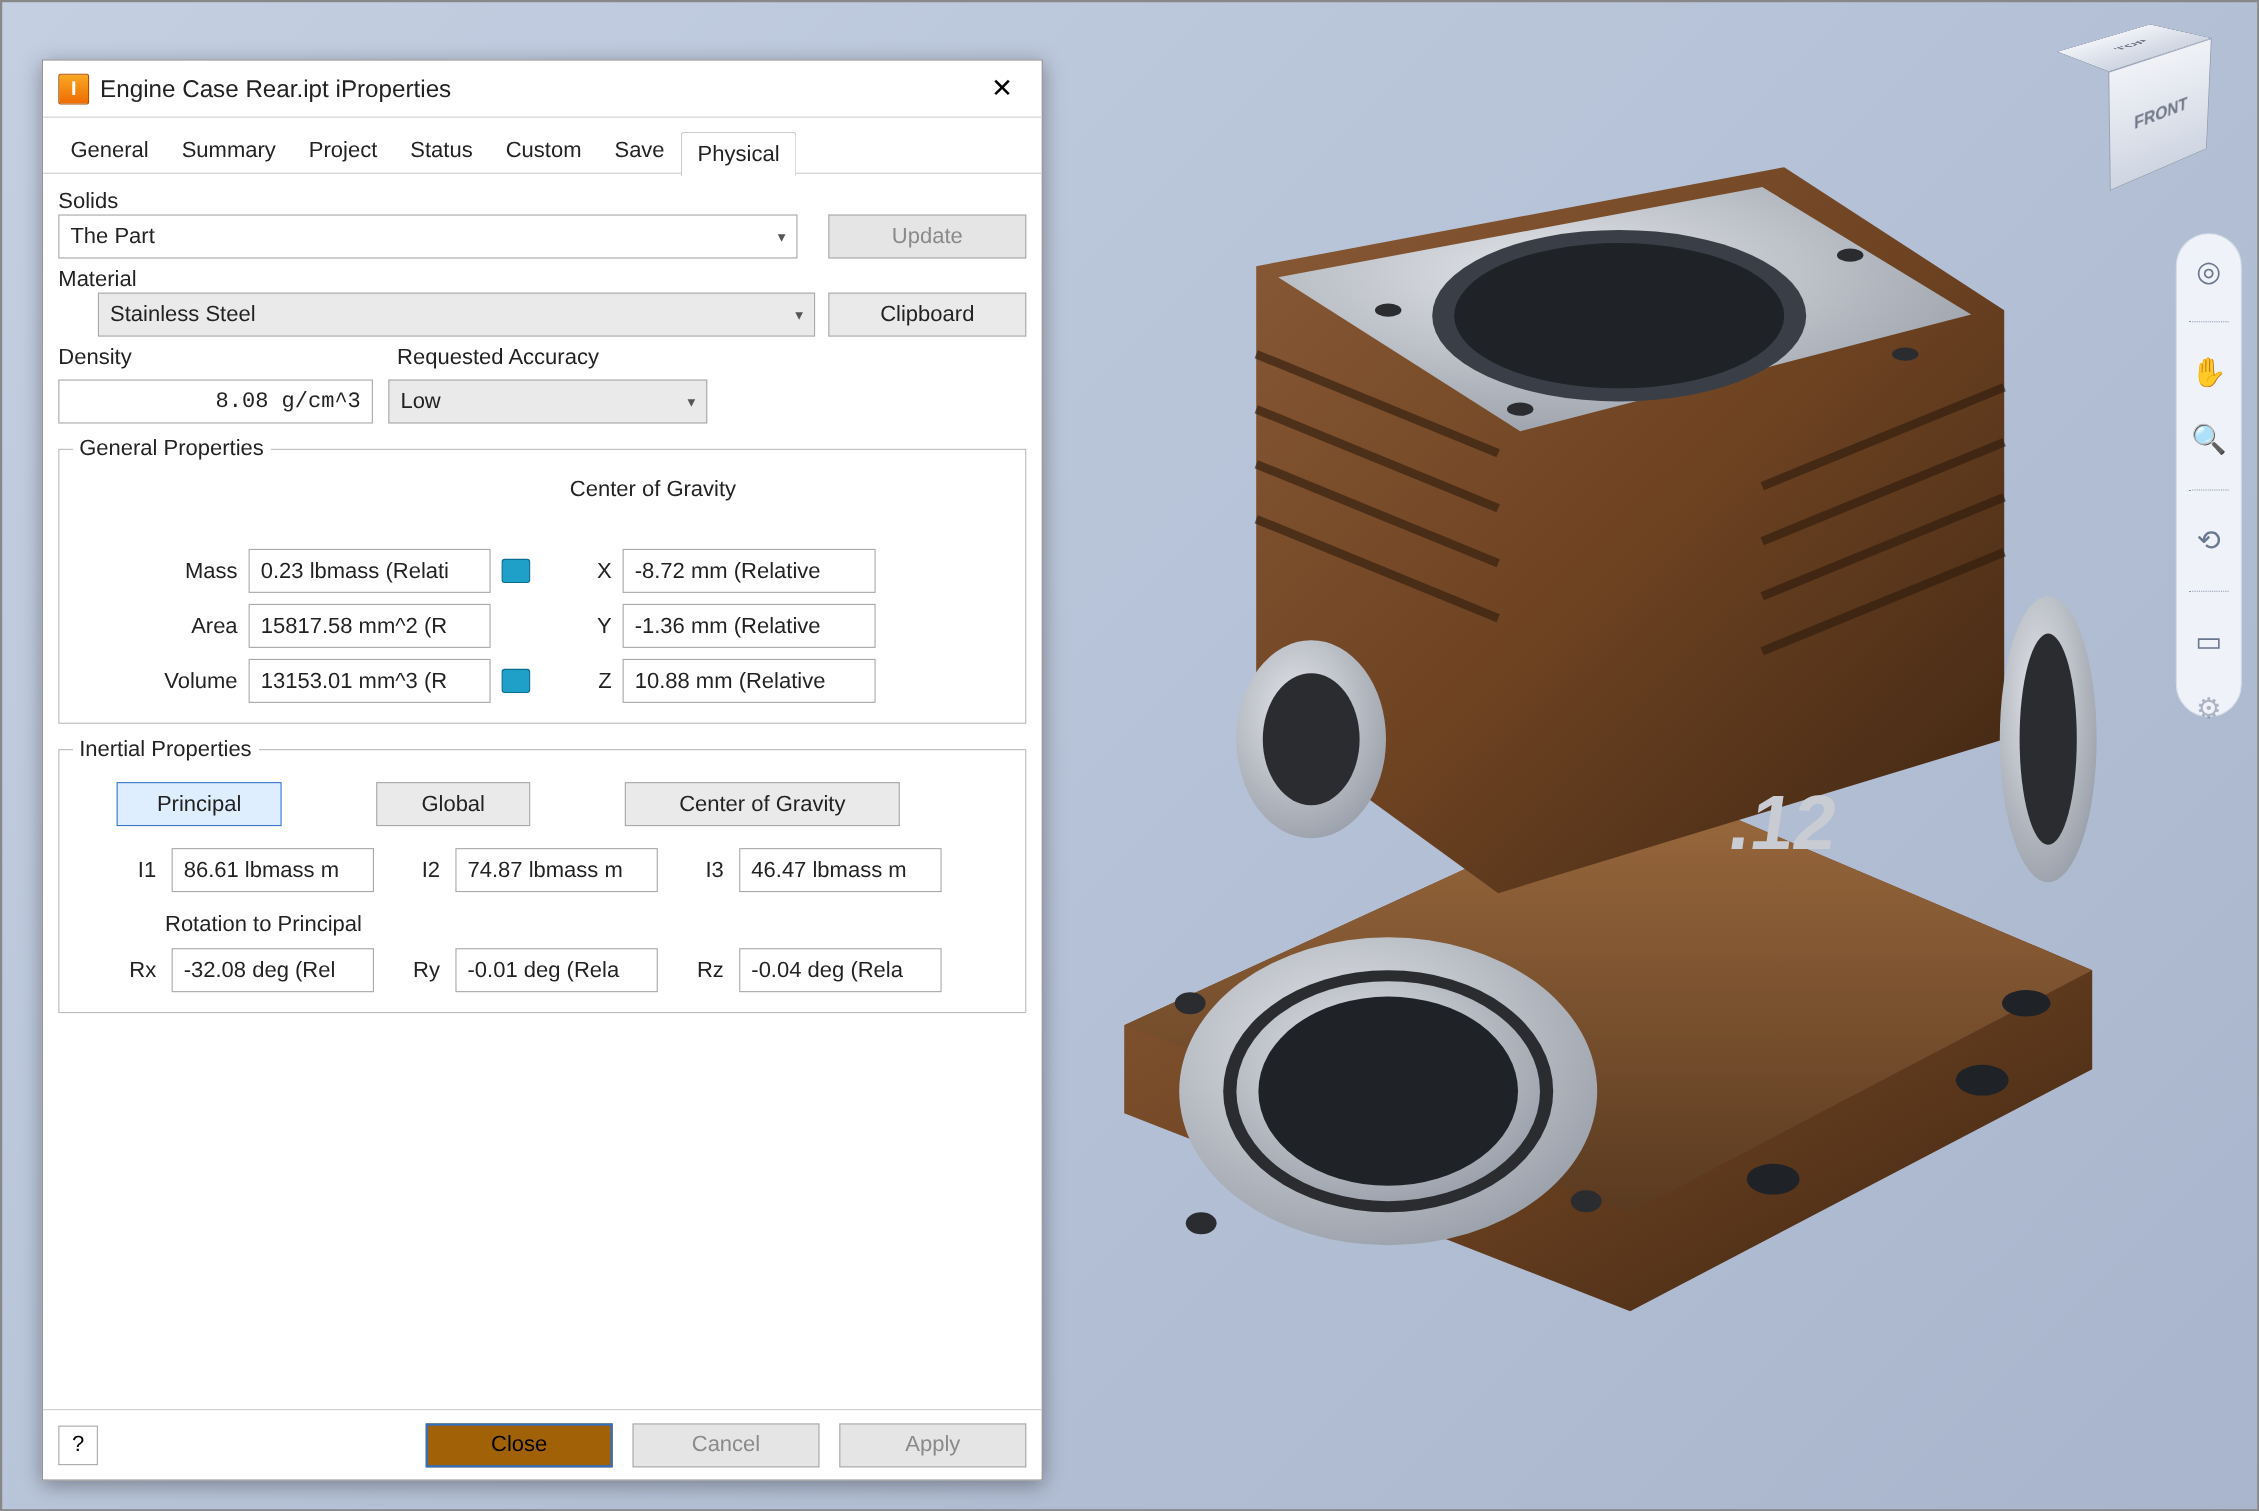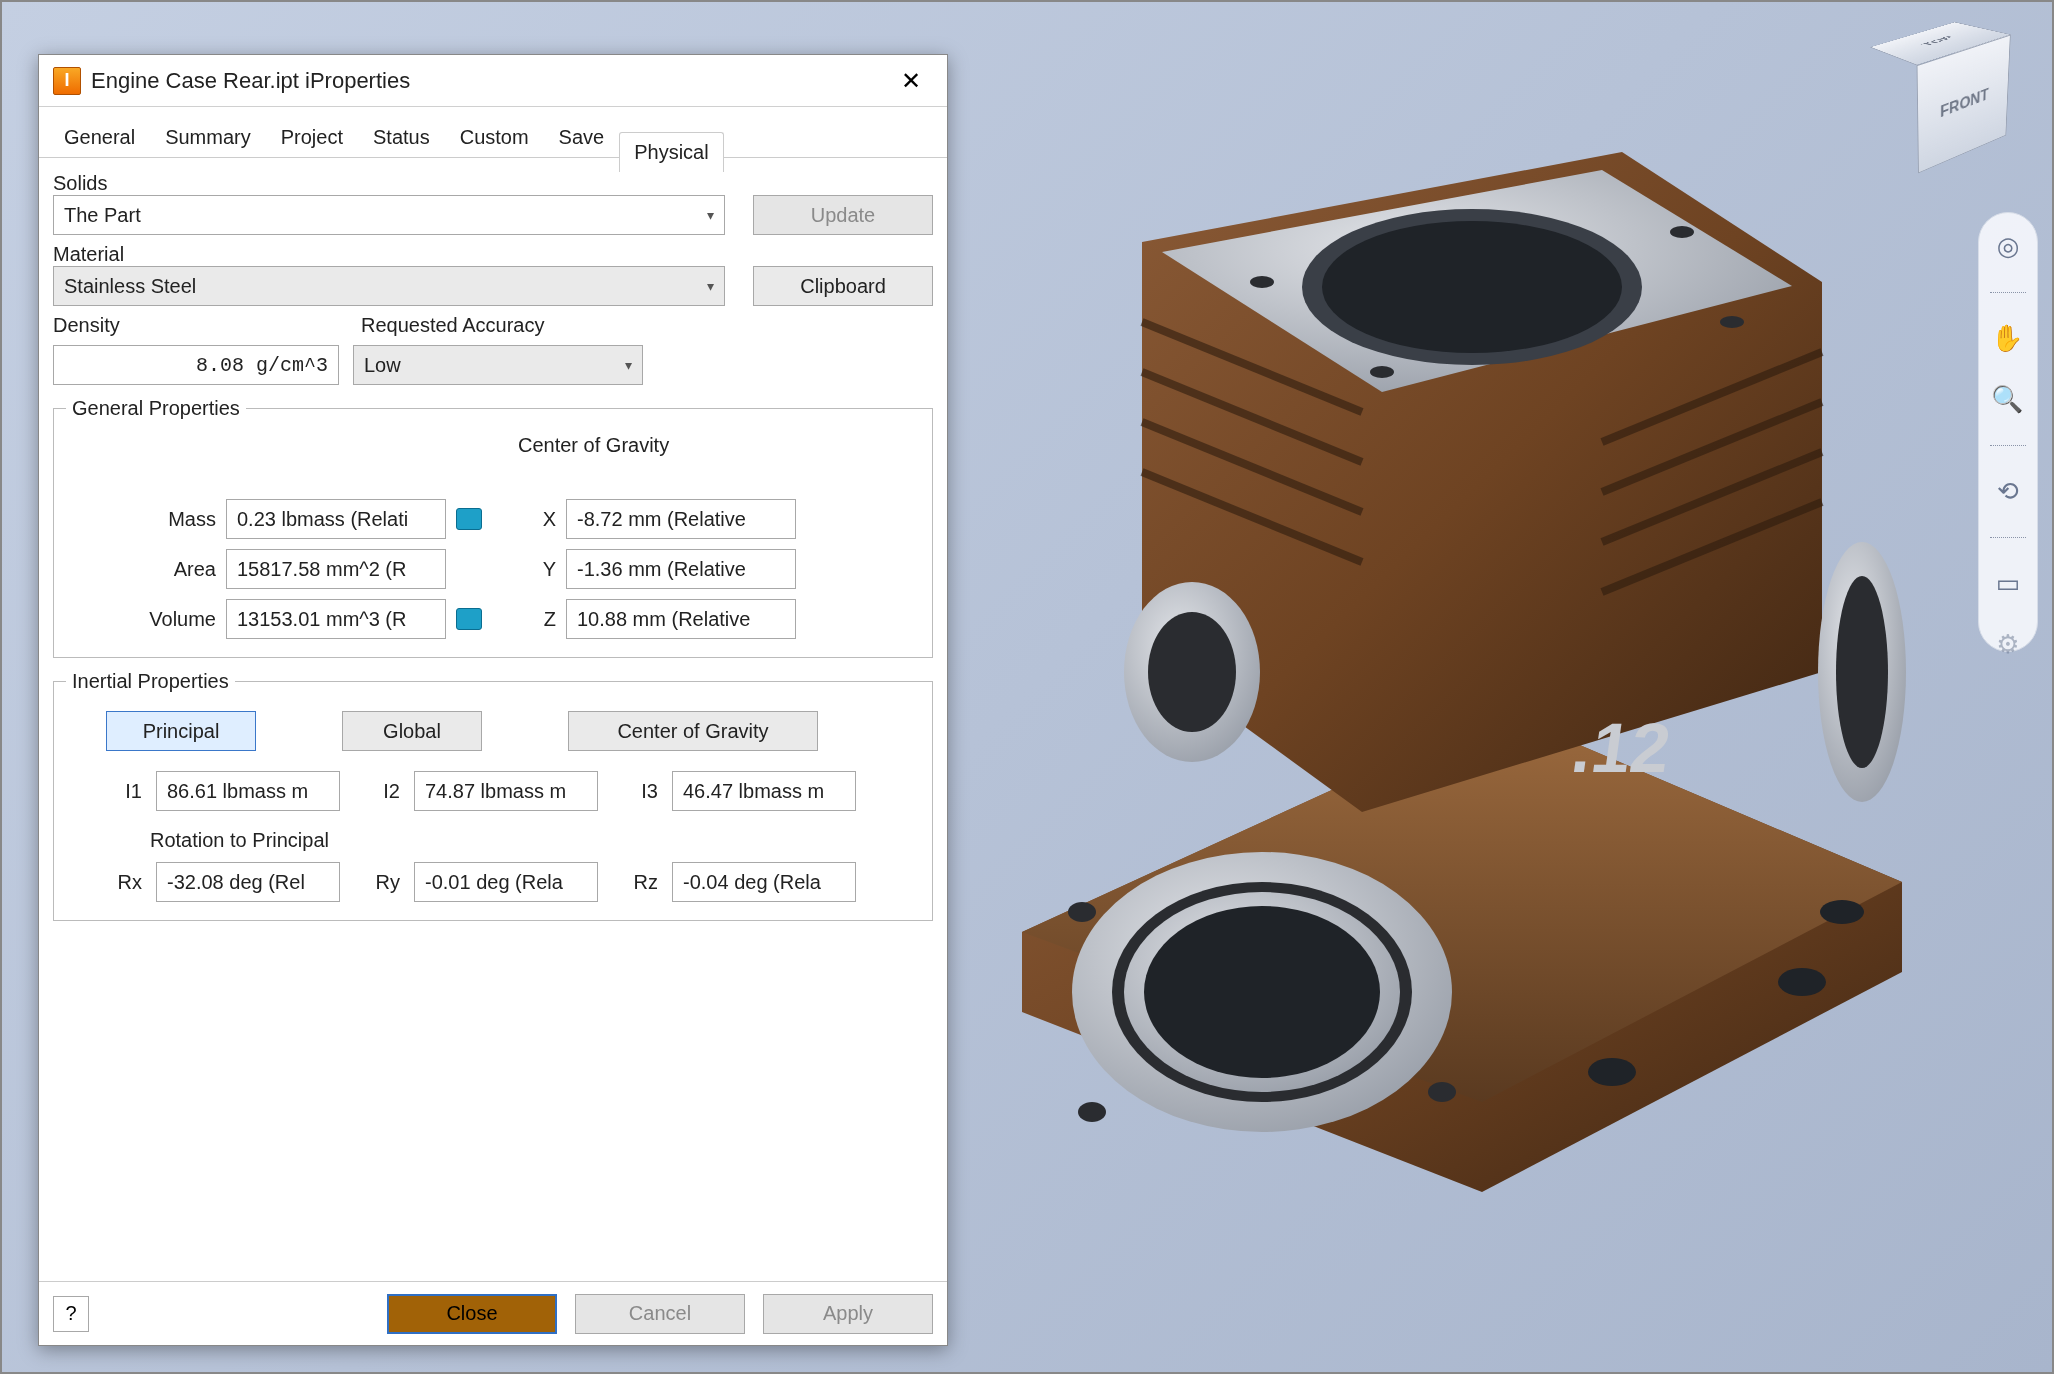--- a/index.html
+++ b/index.html
@@ -5,21 +5,21 @@
   * { box-sizing: border-box; margin: 0; padding: 0; font-family: "Segoe UI", Tahoma, sans-serif; }
   body { width: 2054px; height: 1374px; position: relative; background: linear-gradient(135deg, #c4cfe2 0%, #a8b5cc 100%); overflow: hidden; border: 2px solid #888; }
   
   .dialog { position: absolute; left: 36px; top: 52px; width: 910px; height: 1292px; background: #fff; border: 1px solid #888; box-shadow: 0 4px 18px rgba(0,0,0,0.35); display: flex; flex-direction: column; }
   .titlebar { height: 52px; border-bottom: 1px solid #d0d0d0; display: flex; align-items: center; padding: 0 14px; }
   .titlebar .app-icon { width: 28px; height: 28px; background: linear-gradient(#f9a825,#ef6c00); border:1px solid #b05000; border-radius:2px; display:flex;align-items:center;justify-content:center;color:#fff;font-weight:bold;font-size:18px; margin-right:10px;}
   .titlebar .title { font-size: 22px; color:#222; flex:1;}
   .titlebar .close { font-size: 24px; padding:6px 12px; cursor:pointer;}
   .tabs { display:flex; border-bottom:1px solid #ccc; padding: 10px 10px 0 10px;}
   .tab { padding:8px 14px; font-size:20px; color:#222; border:1px solid transparent; border-bottom:none; border-top-left-radius:3px; border-top-right-radius:3px; cursor:pointer;}
-  .tab.active { border-color:#ccc; background:#fff; position:relative; top:15px;text-align:center;}
+  .tab.active { border-color:#ccc; background:#fff; position:relative; top:3px;text-align:center;}
   .body { padding:14px 14px 0 14px; flex:1; overflow:auto; font-size:20px; color:#222;}
   .row { display:flex; align-items:center; margin-bottom:8px;}
   .label { font-size:20px; color:#222; }
   .combo, .text-out, .inp { height:40px; border:1px solid #a8a8a8; background:#fff; padding:0 10px; font-size:20px; display:flex; align-items:center; }
   .combo { justify-content:space-between; background:#eaeaea;}
   .combo.flat { background:#fff;}
   .combo .chev { font-size:14px; color:#555;}
   .btn { height:40px; min-width:180px; border:1px solid #a8a8a8; background:#eaeaea; font-size:20px; display:flex; align-items:center; justify-content:center; cursor:pointer;}
   .btn.disabled { color:#8a8a8a; background:#e5e5e5;}
   fieldset.group { border:1px solid #bbb; padding:14px 12px 18px 12px; margin-top:12px; }
@@ -165,21 +165,21 @@
     <div class="label">Solids</div>
     <div class="row" style="gap:28px;">
       <div class="combo flat" style="flex:1">
         <span>The Part</span>
         <span class="chev">▾</span>
       </div>
       <div class="btn disabled">Update</div>
     </div>
 
     <div class="label">Material</div>
-    <div class="row" style="gap:28px;">
+    <div class="row" style="gap:12px;margin-left:36px;">
       <div class="combo" style="flex:1">
         <span>Stainless Steel</span>
         <span class="chev">▾</span>
       </div>
       <div class="btn">Clipboard</div>
     </div>
 
     <div class="row" style="gap:28px;">
       <div style="flex:0 0 280px">
         <div class="label">Density</div>

